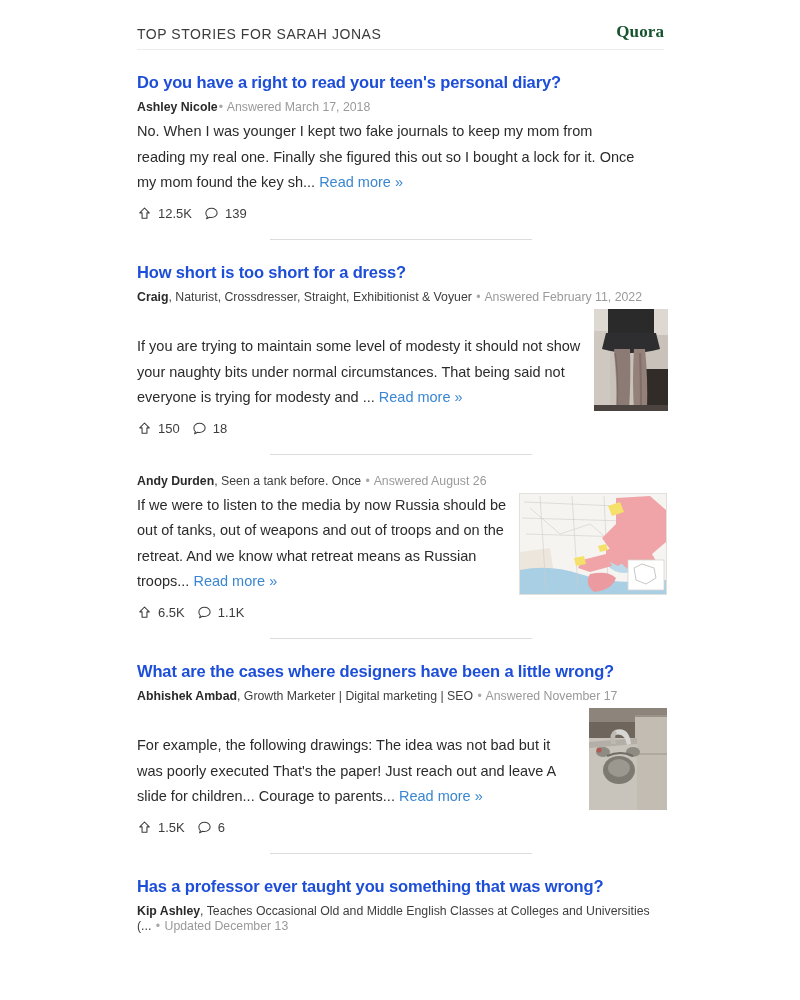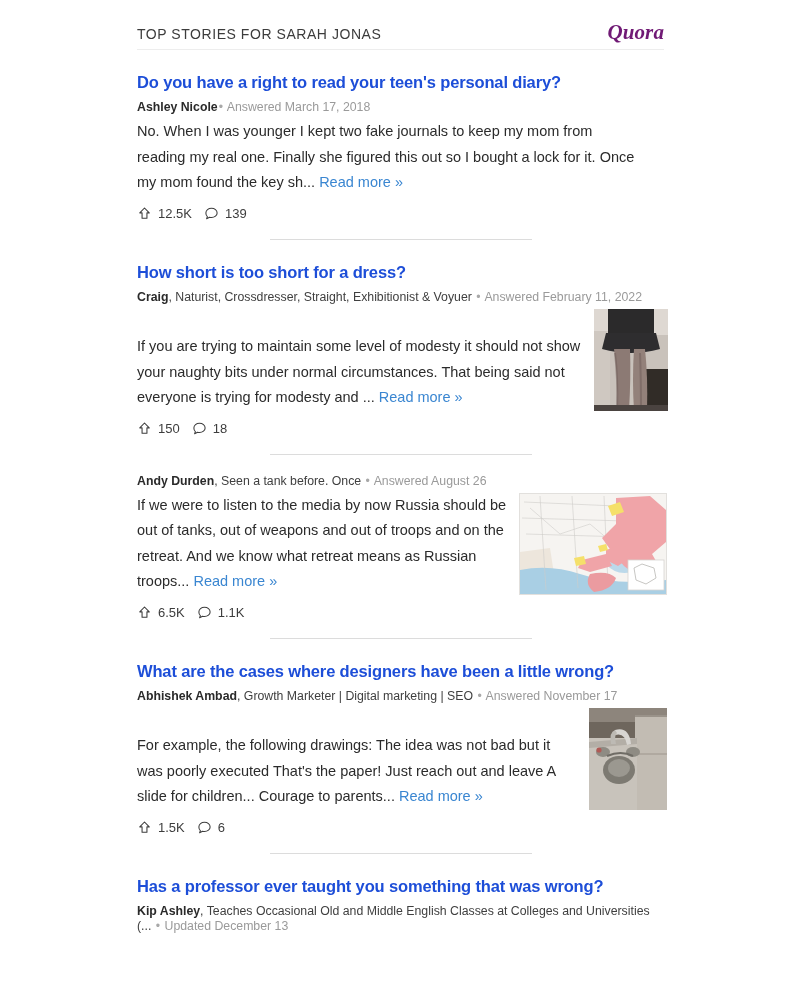--- a/index.html
+++ b/index.html
@@ -41,25 +41,24 @@
     font-size: 14px;
     letter-spacing: 0.55px;
     color: #3c3c3c;
     font-weight: 400;
     text-transform: uppercase;
     line-height: 14px;
   }
   .brand {
     font-family: "Liberation Serif", serif;
     font-weight: 700;
-    font-size: 21px;
+    font-size: 17px;
     line-height: 18px;
-    color: #701a75;
+    color: #14532d;
     letter-spacing: 0.1px;
-    font-style: italic;
   }
 
   
   .story {
     position: relative;
     padding-top: 19px;
   }
   .story-title {
     font-size: 16.5px;
     font-weight: 700;

